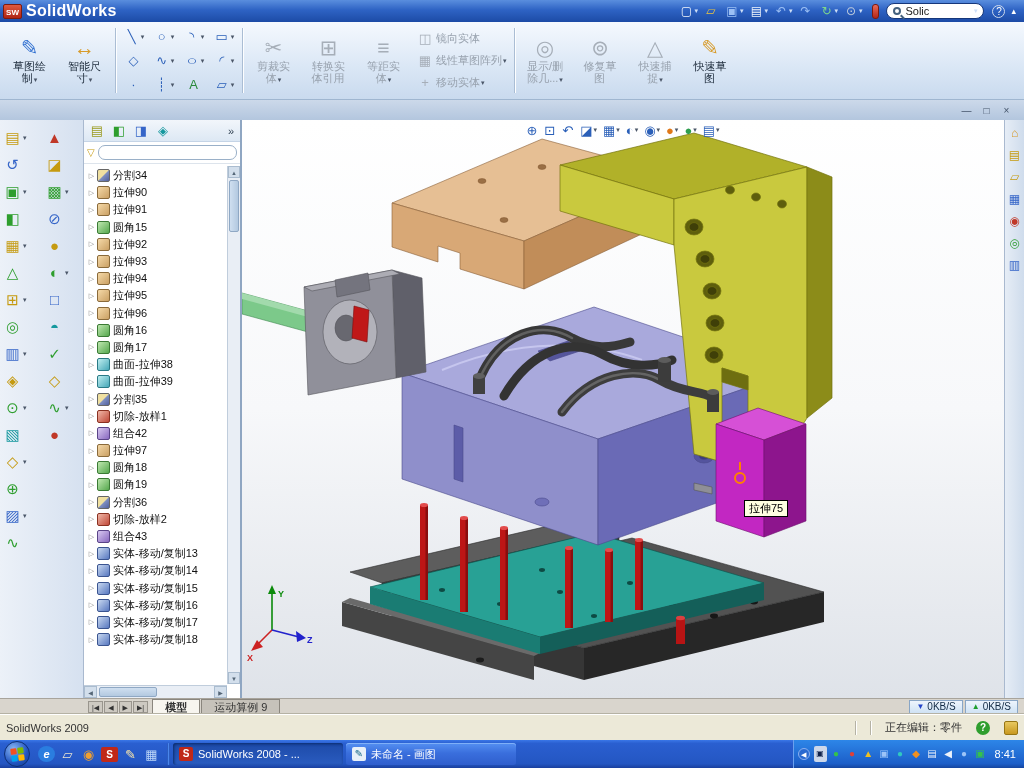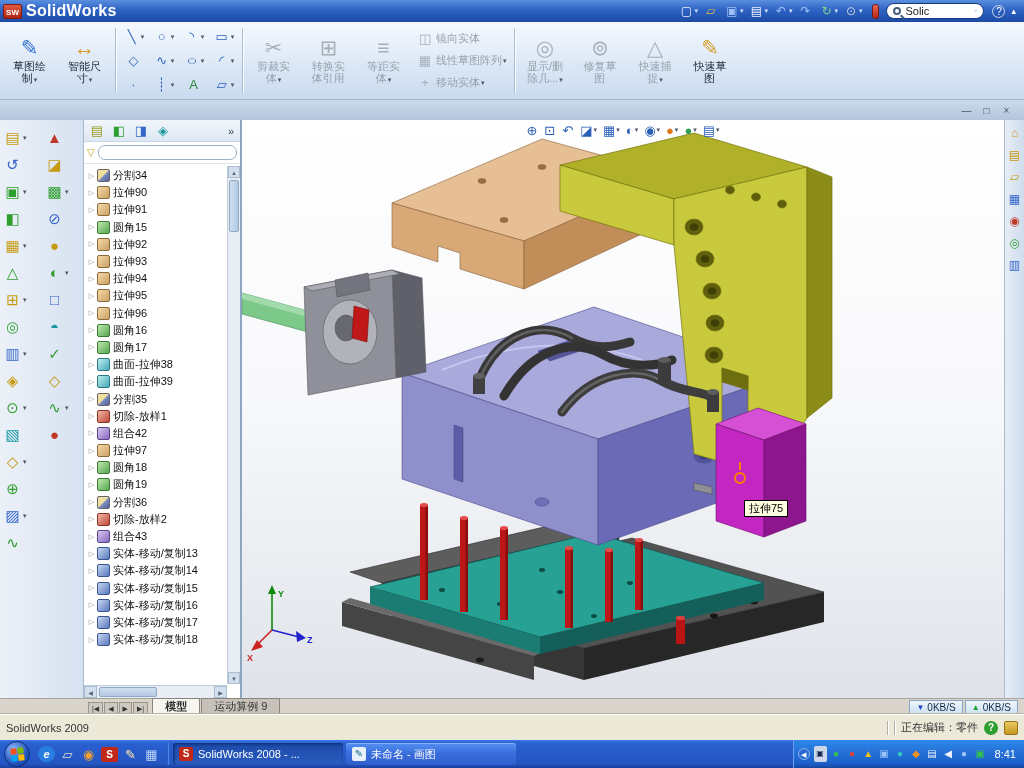--- a/index.html
+++ b/index.html
@@ -120,37 +120,37 @@
   .tooltip { position:absolute; left:502px; top:380px; background:#ffffe1; border:1px solid #000;
     font-size:11px; padding:0 4px; line-height:15px; color:#000; white-space:nowrap; }
 
   .taskstrip { position:absolute; right:0; top:0; width:20px; height:578px;
     background:linear-gradient(90deg,#e6edf6,#cfdcec); border-left:1px solid #a9b9cf;
     display:flex; flex-direction:column; align-items:center; padding-top:6px; gap:8px; }
   .ts-icon { font-size:12px; }
 
   
   .modeltabs { position:absolute; top:698px; left:0; width:1024px; height:16px; background:#d9d5cd;
-    border-top:1px solid #a8a49c; display:flex; align-items:flex-end; }
+    border-top:1px solid #a8a49c; display:flex; align-items:center; }
   .mt-nav { display:flex; margin-left:88px; gap:1px; }
   .mt-navbtn { font-size:7px; padding:0 3px; color:#333; background:#cdc9c1; border:1px solid #99958d; height:12px; line-height:11px; }
   .mtabs { display:flex; margin-left:4px; height:16px; }
   .mtab { padding:0 12px; line-height:15px; font-size:11px; background:#c6c2ba; border:1px solid #8a867e;
     border-bottom:none; margin-right:1px; color:#333; white-space:nowrap; }
   .mtab.active { background:#f7f5ef; font-weight:bold; }
   .kbs { margin-left:auto; display:flex; gap:2px; padding-right:6px; }
   .kbs-badge { display:flex; align-items:center; gap:3px; background:linear-gradient(#eef5fd,#cfe2f4);
     border:1px solid #89a6c6; font-size:10px; color:#122a44; padding:0 6px; height:14px; }
   .arr { font-size:8px; } .arr.dn{color:#2343c8} .arr.up{color:#1d9e2e}
 
   
   .statusbar { position:absolute; top:714px; left:0; width:1024px; height:26px; background:#ece9d8;
     border-top:1px solid #fff; box-shadow:0 -1px 0 #b5b2a4; display:flex; align-items:center;
     font-size:11px; color:#333; padding:0 6px; }
-  .sb-right { margin-left:auto; display:flex; align-items:center; gap:6px; }
+  .sb-right { margin-left:auto; display:flex; align-items:center; gap:14px; }
   .sb-sep { width:1px; height:14px; background:#b5b2a4; box-shadow:1px 0 0 #fff; }
   .sb-help { width:14px; height:14px; border-radius:50%; background:#2e9e2e; color:#fff; font-size:10px;
     text-align:center; line-height:14px; font-weight:bold; }
   .sb-tag { width:14px; height:14px; background:linear-gradient(#e8c860,#c89820); border:1px solid #967514; border-radius:2px; }
 
   
   .taskbar { position:absolute; top:740px; left:0; width:1024px; height:28px; display:flex; align-items:center;
     background:linear-gradient(180deg,#3a77e8 0%,#2a5fd0 12%,#2456c2 85%,#1a3f9e 100%); }
   .startorb { width:26px; height:26px; margin:1px 4px; border-radius:50%; flex:none;
     background:radial-gradient(circle at 35% 30%,#8ab8f5,#2255c0 60%,#123a8a); display:grid; place-items:center; border:1px solid #0e2f73; }

